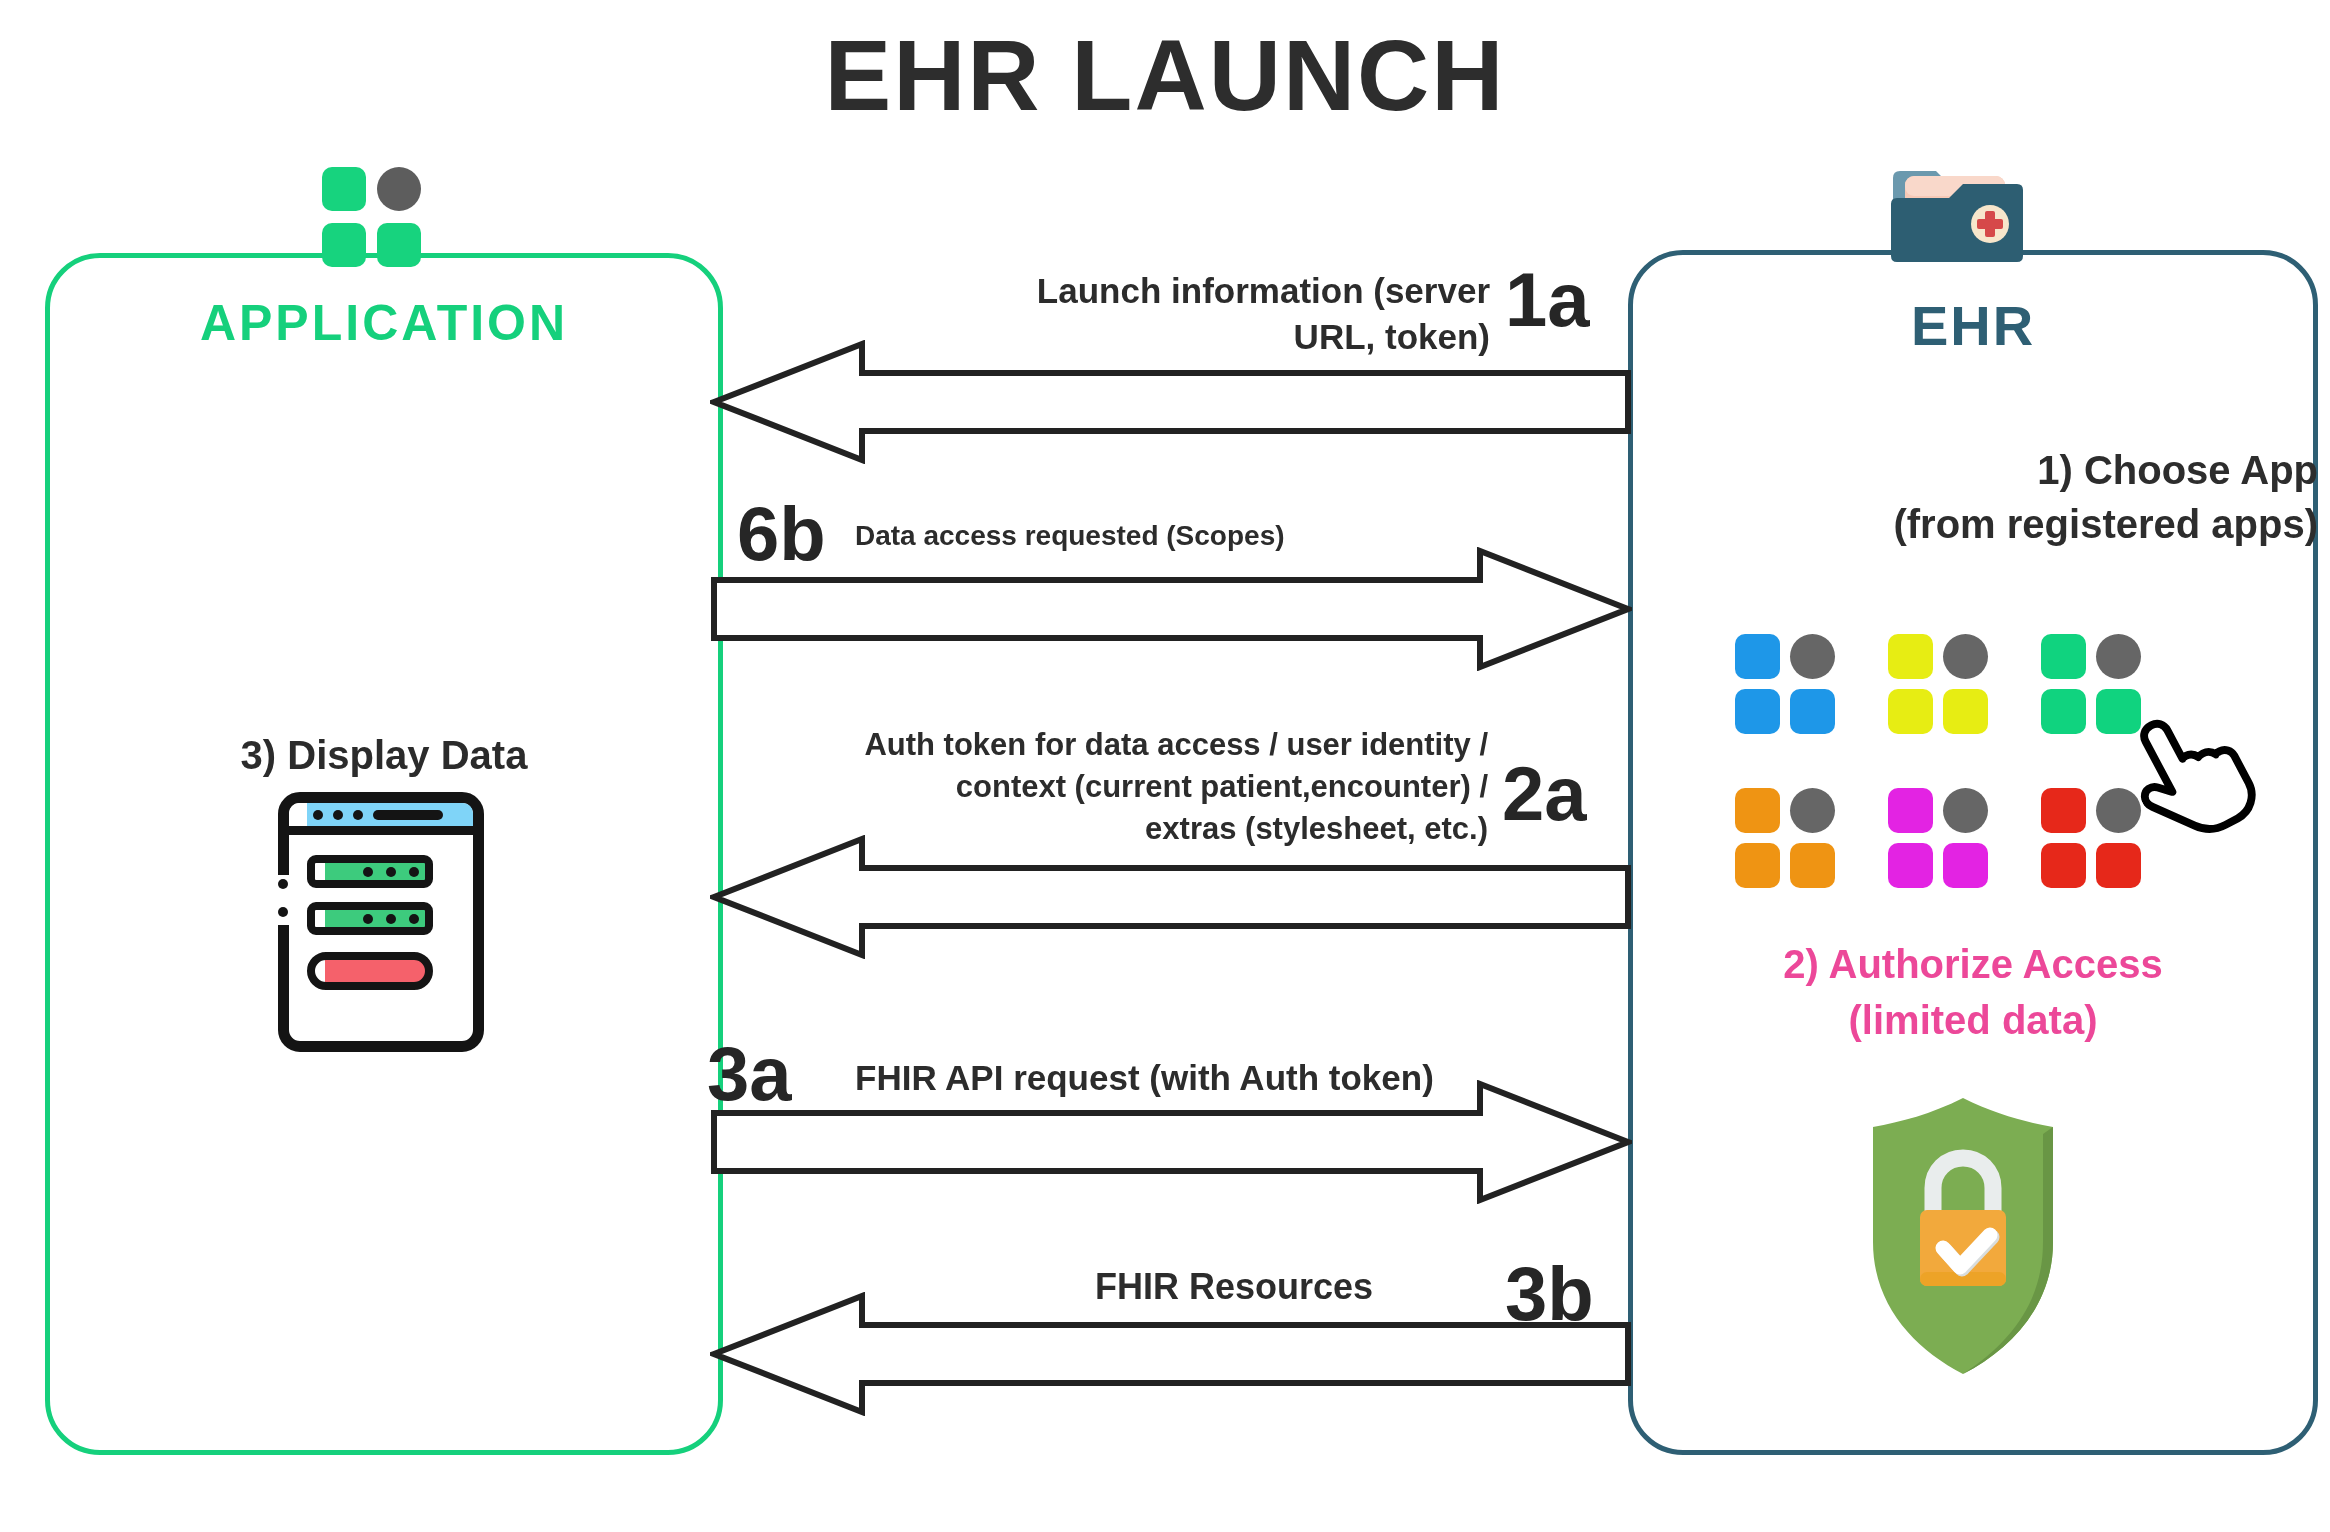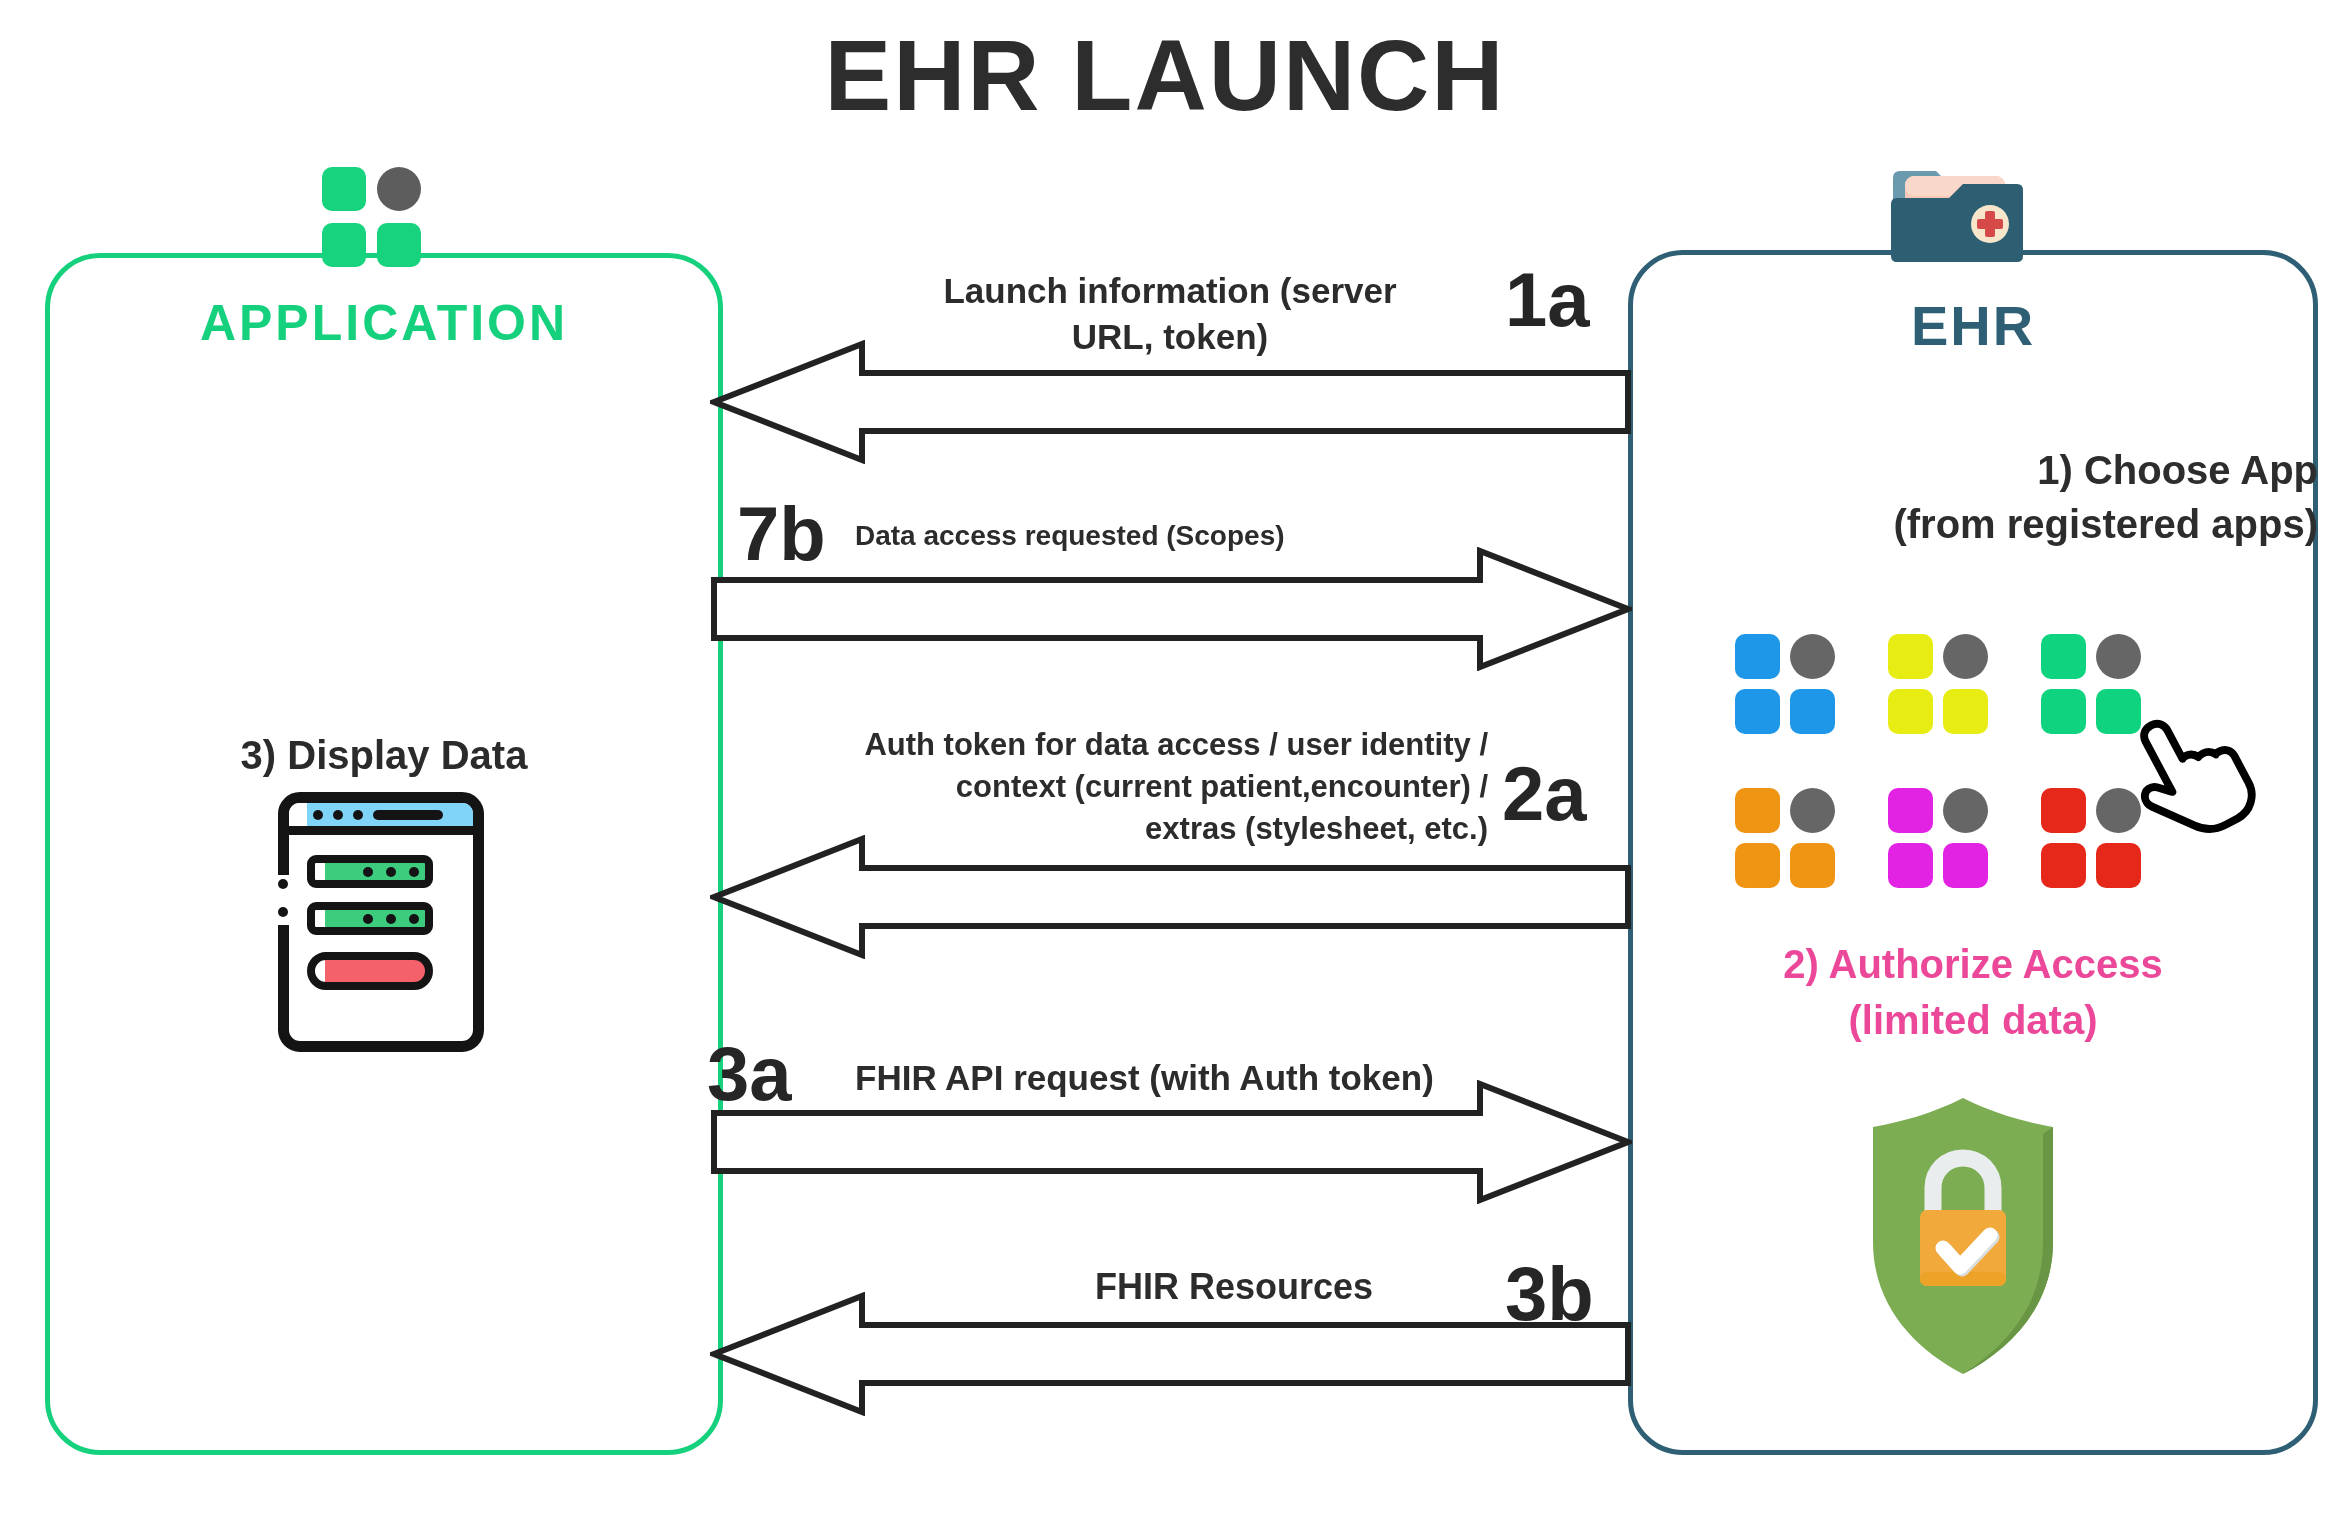--- a/index.html
+++ b/index.html
@@ -62,21 +62,21 @@
   
   .arrow{position:absolute;left:710px;width:922px;height:124px;}
   .ar-1a{top:340px;} .ar-1b{top:547px;} .ar-2a{top:835px;} .ar-3a{top:1080px;} .ar-3b{top:1292px;}
 
   .big-num{position:absolute;font-size:76px;font-weight:800;line-height:1;color:#262626;}
   .n1a{left:1505px;top:262px;} .n1b{left:737px;top:496px;} .n2a{left:1502px;top:756px;}
   .n3a{left:707px;top:1036px;} .n3b{left:1505px;top:1256px;}
 
   .alabel{position:absolute;font-weight:700;color:#2c2c2c;}
   .alabel span{display:block;}
-  .l1a{left:850px;top:268px;width:640px;text-align:center;font-size:35px;line-height:46px;}
+  .l1a{left:850px;top:268px;width:640px;text-align:right;font-size:35px;line-height:46px;}
   .l1b{left:855px;top:520px;font-size:28px;}
   .l2a{left:740px;top:724px;width:748px;text-align:right;font-size:31px;line-height:42px;}
   .l3a{left:855px;top:1058px;font-size:35px;}
   .l3b{left:980px;top:1266px;width:508px;text-align:center;font-size:36px;}
 </style>
 </head>
 <body>
 
 <div id="canvas">
 
@@ -203,21 +203,21 @@
     <polygon points="4,62 152,4 152,33 918,33 918,91 152,91 152,120" fill="#fff" stroke="#222" stroke-width="6"></polygon>
   </svg>
   <svg class="arrow ar-3a" viewBox="0 0 922 124">
     <polygon points="918,62 770,4 770,33 4,33 4,91 770,91 770,120" fill="#fff" stroke="#222" stroke-width="6"></polygon>
   </svg>
   <svg class="arrow ar-3b" viewBox="0 0 922 124">
     <polygon points="4,62 152,4 152,33 918,33 918,91 152,91 152,120" fill="#fff" stroke="#222" stroke-width="6"></polygon>
   </svg>
 
   <div class="big-num n1a">1a</div>
-  <div class="big-num n1b">7b</div>
+  <div class="big-num n1b">6b</div>
   <div class="big-num n2a">2a</div>
   <div class="big-num n3a">3a</div>
   <div class="big-num n3b">3b</div>
 
   <div class="alabel l1a">
     <span>Launch information (server</span>
     <span>URL, token)</span>
   </div>
   <div class="alabel l1b">
     <span>Data access requested (Scopes)</span>

